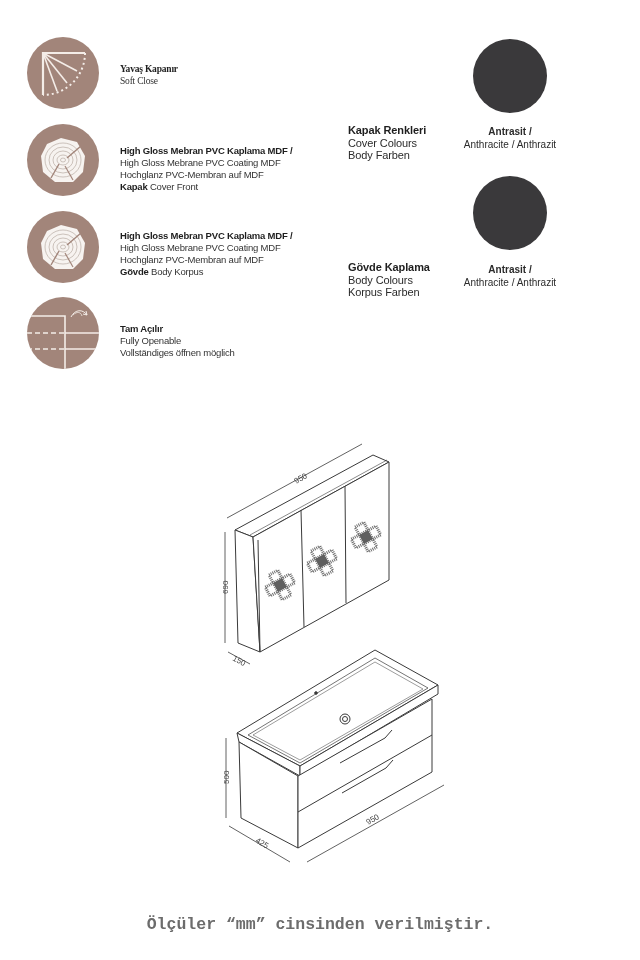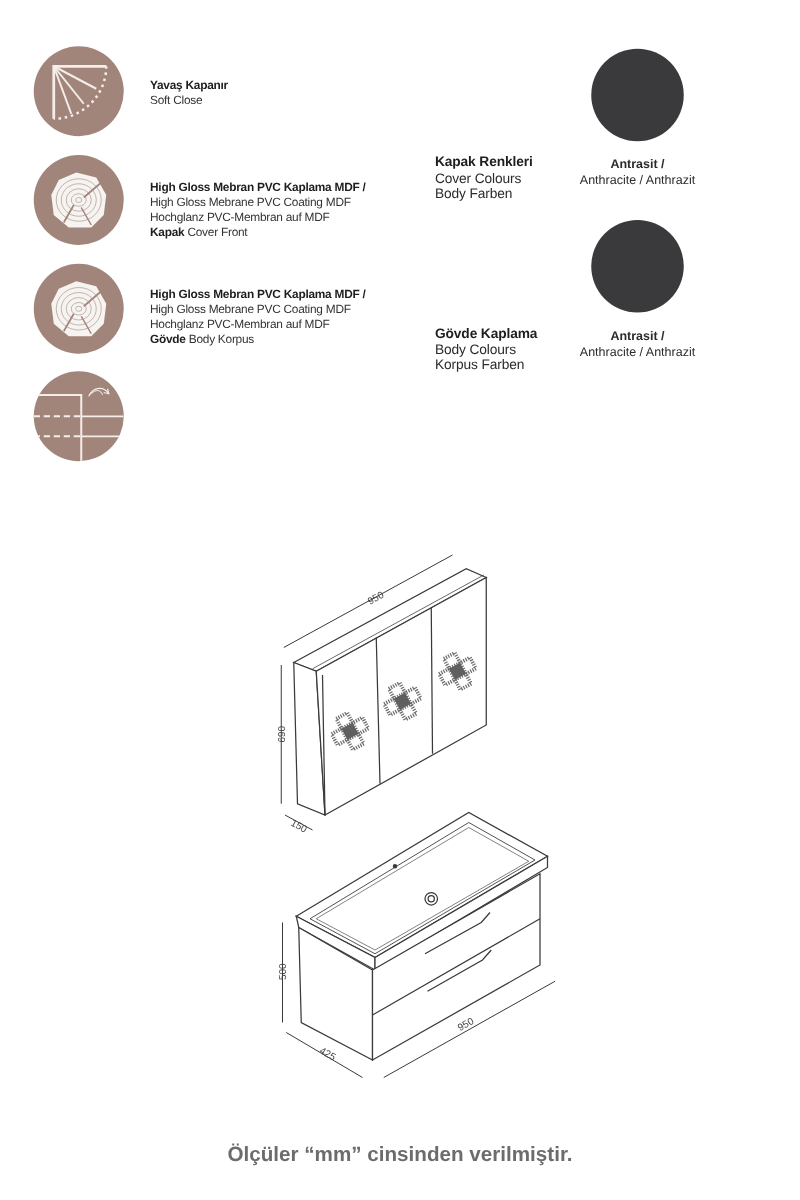--- a/index.html
+++ b/index.html
@@ -10,27 +10,27 @@
   .feature .icon svg { width:72px; height:72px; display:block; }
   .feature .text { position:absolute; left:93px; top:0; font-size:9.5px; line-height:12px; letter-spacing:-0.2px; }
   .feature .text .b { font-weight:bold; color:#1e1e1e; }
   .feature .text .n { color:#333; }
   .colorlabel { position:absolute; left:348px; font-size:11px; line-height:12.5px; letter-spacing:-0.1px; }
   .colorlabel .b { font-weight:bold; color:#1e1e1e; }
   .swatch { position:absolute; left:473px; width:74px; height:74px; border-radius:50%; background:#3a393b; }
   .swatchlabel { position:absolute; left:440px; width:140px; text-align:center; font-size:10px; line-height:13px; }
   .swatchlabel .b { font-weight:bold; }
   .drawing { position:absolute; left:0; top:420px; width:640px; height:460px; }
-  .footnote { position:absolute; left:0; width:640px; top:915px; text-align:center; font-family:Liberation Sans, sans-serif; font-weight:bold; font-size:16.5px; color:#6c6c6c; }
+  .footnote { position:absolute; left:0; width:640px; top:915px; text-align:center; font-family:Liberation Mono, monospace; font-weight:bold; font-size:16.5px; color:#6c6c6c; }
   .dim { font-family:"Liberation Sans", sans-serif; font-size:8px; fill:#444; }
 </style>
 </head>
 <body>
 
-<div class="feature" style="top:37px;">
+<div class="feature" style="top:37px;font-family:Liberation Serif, serif;">
   <div class="icon">
     <svg viewBox="0 0 72 72">
       <polyline points="16,58 16,16 58,16" fill="none" stroke="#f4ede8" stroke-width="2.2"></polyline>
       <line x1="16" y1="16" x2="30" y2="54" stroke="#f4ede8" stroke-width="1.6"></line>
       <line x1="16" y1="16" x2="40" y2="46" stroke="#f4ede8" stroke-width="1.6"></line>
       <line x1="16" y1="16" x2="50" y2="34" stroke="#f4ede8" stroke-width="1.6"></line>
       <path d="M58 16 A42 42 0 0 1 16 58" fill="none" stroke="#f4ede8" stroke-width="2" stroke-dasharray="2 3"></path>
     </svg>
   </div>
   <div class="text" style="top:26px;">
@@ -93,20 +93,25 @@
       <polyline points="0,19 38,19 38,72" fill="none" stroke="#f4ede8" stroke-width="1.6"></polyline>
       <line x1="38" y1="36" x2="72" y2="36" stroke="#f4ede8" stroke-width="1.4"></line>
       <line x1="38" y1="52" x2="72" y2="52" stroke="#f4ede8" stroke-width="1.4"></line>
       <line x1="0" y1="36" x2="38" y2="36" stroke="#f4ede8" stroke-width="1.6" stroke-dasharray="5 3"></line>
       <line x1="0" y1="52" x2="38" y2="52" stroke="#f4ede8" stroke-width="1.6" stroke-dasharray="5 3"></line>
       <path d="M44 20 C48 12, 56 12, 60 18" fill="none" stroke="#f4ede8" stroke-width="1"></path>
       <path d="M56 17 L60 18 L59 14" fill="none" stroke="#f4ede8" stroke-width="1"></path>
       <path d="M46 18 C50 14, 54 15, 55 19" fill="none" stroke="#f4ede8" stroke-width="0.8"></path>
     </svg>
   </div>
+  <div class="text" style="top:26px;">
+    <div class="b">Tam Açılır</div>
+    <div class="n">Fully Openable</div>
+    <div class="n">Vollständiges öffnen möglich</div>
+  </div>
 </div>
 
 <div class="colorlabel" style="top:124px;">
   <div class="b">Kapak Renkleri</div>
   <div>Cover Colours</div>
   <div>Body Farben</div>
 </div>
 <div class="swatch" style="top:39px;"></div>
 <div class="swatchlabel" style="top:125px;">
   <div class="b">Antrasit /</div>

